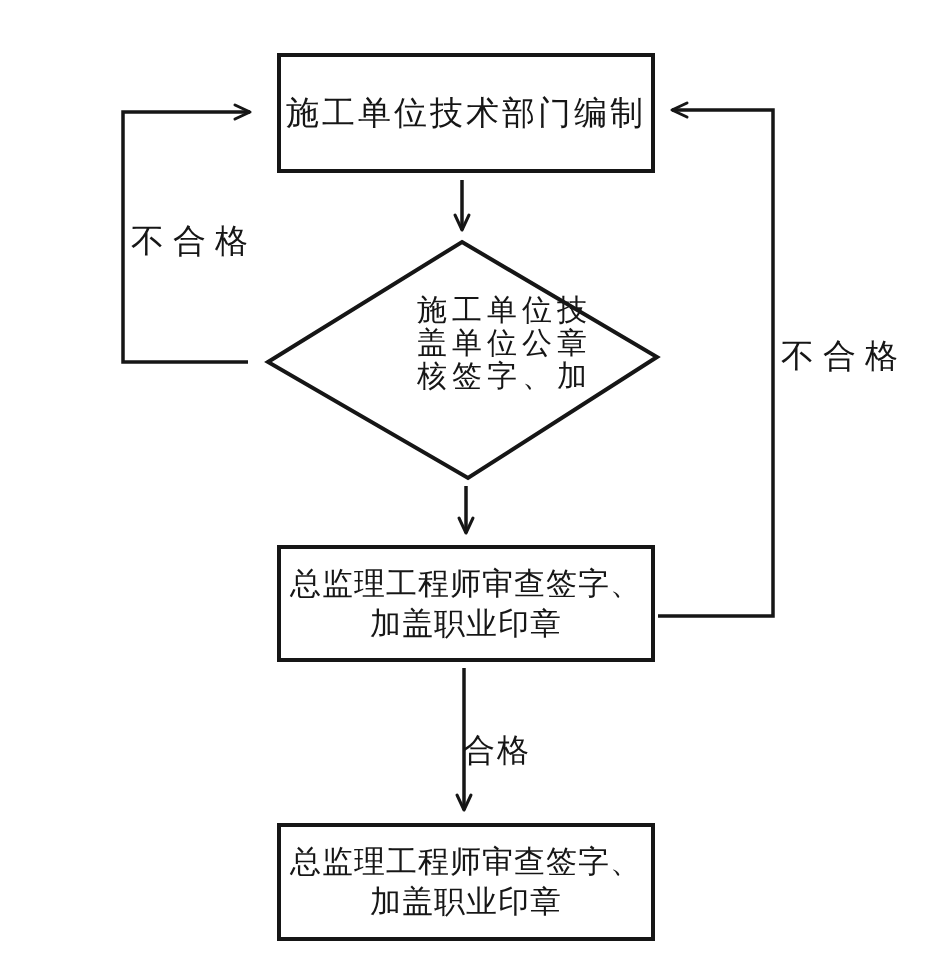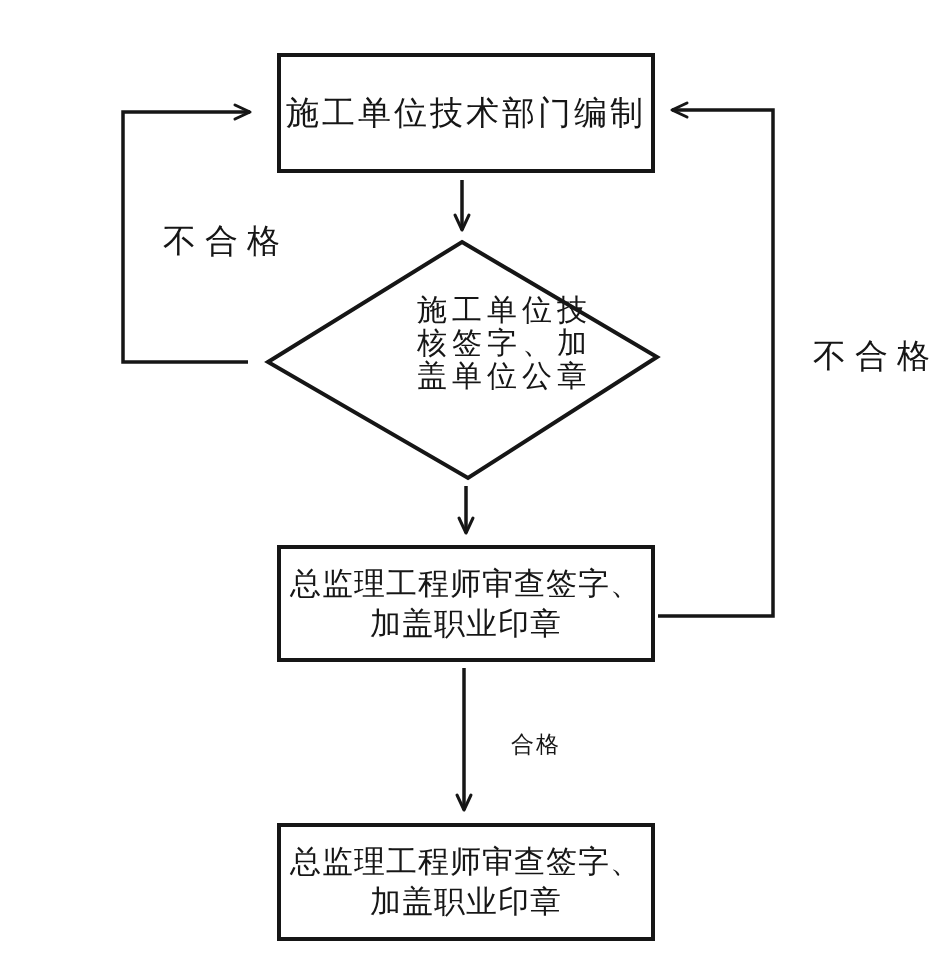--- a/index.html
+++ b/index.html
@@ -59,35 +59,34 @@
     left: 332px; top: 293px;
     width: 260px;
     text-align: right;
     font-size: 30px;
     line-height: 33px;
     letter-spacing: 5px;
   }
   .edge-label {
     position: absolute;
     white-space: nowrap;
-    margin-left: 32px;
   }
   #label-fail-left {
     left: 131px; top: 219px;
     font-size: 33px;
     letter-spacing: 9px;
   }
   #label-fail-right {
     left: 781px; top: 334px;
     font-size: 33px;
     letter-spacing: 9px;
   }
   #label-pass {
-    left: 479px; top: 729px;
-    font-size: 23px;
+    left: 463px; top: 729px;
+    font-size: 32px;
     letter-spacing: 2px;
   }
 </style>
 </head>
 <body>
 
 <div id="canvas">
 
   <svg id="edge-layer" viewBox="0 0 932 979" xmlns="http://www.w3.org/2000/svg">
     <defs>
@@ -108,22 +107,22 @@
 
     <polygon points="462,242 657,357 468,478 268,362" fill="#ffffff" stroke="#161616" stroke-width="4" stroke-linejoin="miter"></polygon>
   </svg>
 
   <div id="node-compile" class="node-rect">
     <div>施工单位技术部门编制</div>
   </div>
 
   <div id="diamond-text">
     <div>施工单位技</div>
+    <div>盖单位公章</div>
     <div>核签字、加</div>
-    <div>盖单位公章</div>
   </div>
 
   <div id="node-chief-review" class="node-rect">
     <div>总监理工程师审查签字、</div>
     <div>加盖职业印章</div>
   </div>
 
   <div id="node-final" class="node-rect">
     <div>总监理工程师审查签字、</div>
     <div>加盖职业印章</div>

